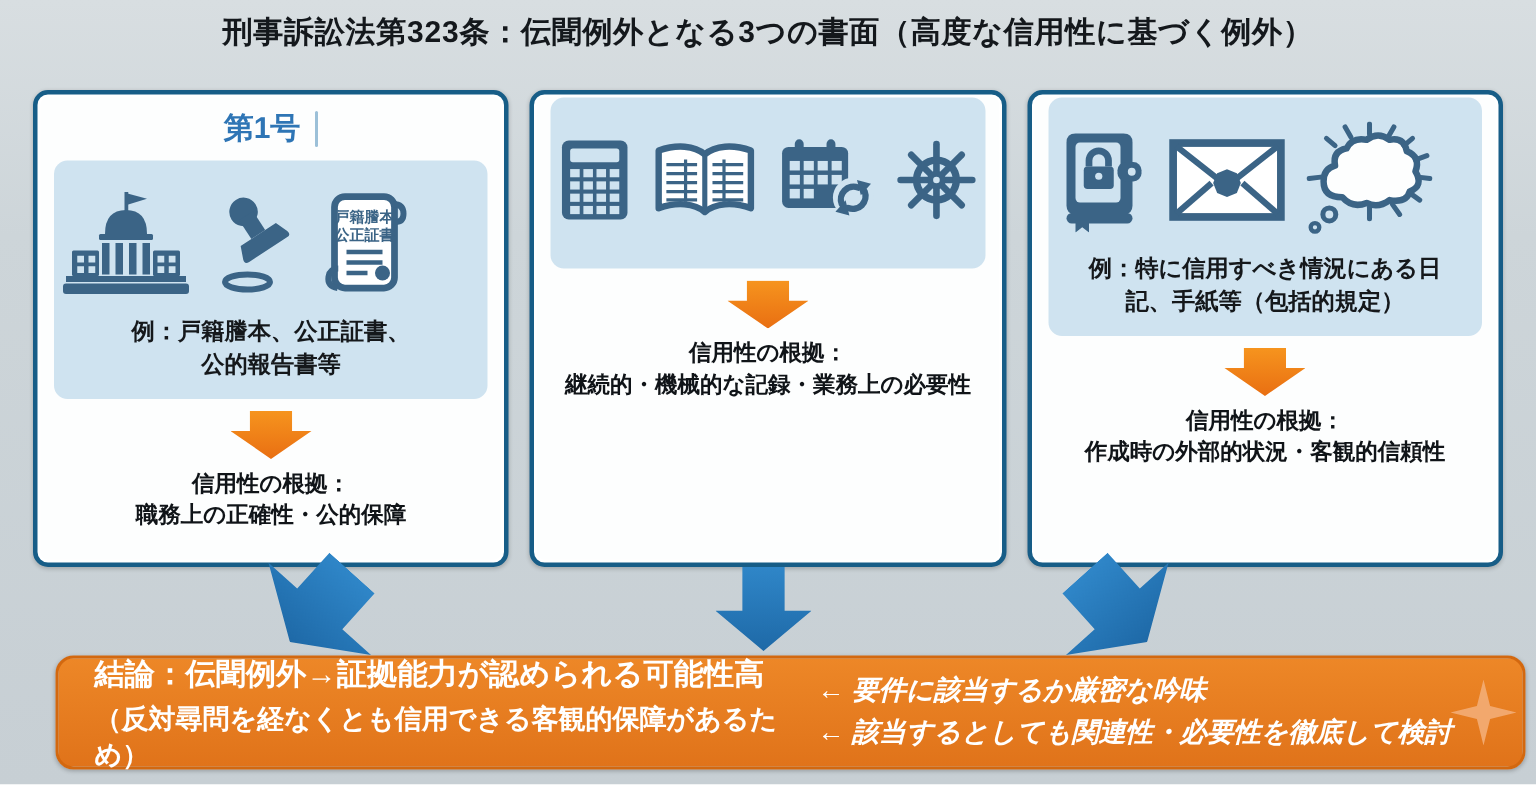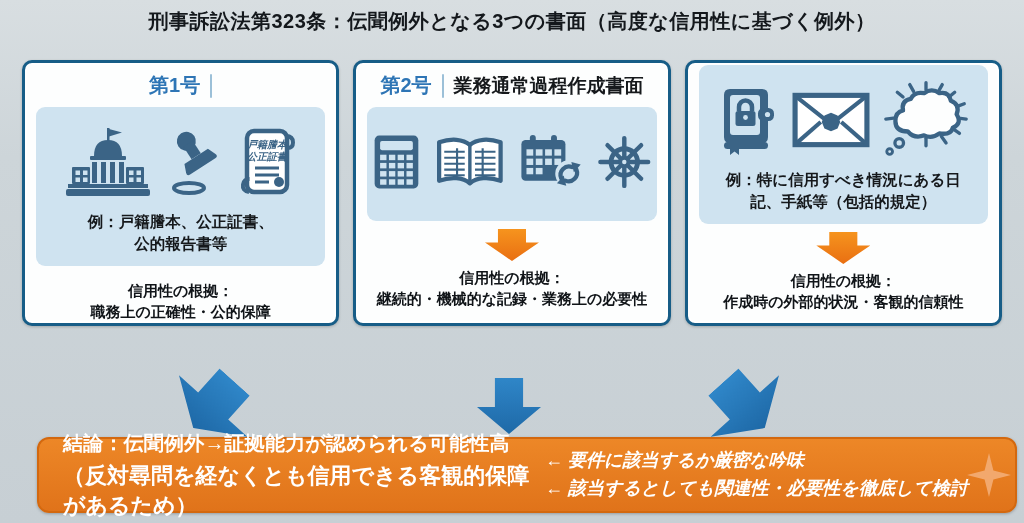--- a/index.html
+++ b/index.html
@@ -8,43 +8,42 @@
   .page {
     position:relative; width:1024px; height:523px; overflow:hidden;
     background:linear-gradient(180deg,#d8dee1 0%,#cdd5d9 30%,#c7cfd4 100%);
   }
   .main-title {
     position:absolute; top:8px; left:0; width:100%;
     text-align:center; font-size:20px; font-weight:bold; color:#14181c;
     letter-spacing:.5px;
   }
   .cards-row {
-    position:absolute; top:60px; left:22px; width:980px; height:266px;
+    position:absolute; top:60px; left:22px; width:980px; height:318px;
     display:flex; gap:14px;
   }
   .card {
     flex:1; background:#fdfefe; border:3px solid #175d87; border-radius:10px;
     box-shadow:0 1px 3px rgba(0,0,0,.2), inset 0 0 0 2px rgba(255,255,255,.7);
     display:flex; flex-direction:column; overflow:hidden;
   }
   .card-header {
     display:flex; align-items:center; justify-content:center; gap:10px;
     padding:9px 10px 6px;
   }
   .card-number { font-size:20px; font-weight:bold; color:#2e75b5; white-space:nowrap; }
   .card-divider { width:2px; height:24px; background:#9cc0d8; border-radius:1px; }
   .card-heading { font-size:19px; font-weight:bold; color:#16191c; white-space:nowrap; }
   .panel {
     margin:2px 11px 0; background:#cfe3f0; border-radius:9px;
     padding:6px 4px 10px; flex:0 0 auto;
   }
   .icon-row {
-    display:flex; align-items:center; justify-content:center; gap:12px;
+    display:flex; align-items:center; justify-content:flex-start; gap:12px;
     height:98px;
-    font-style:italic;
   }
   .icon { color:#3b6486; display:block; }
   .example {
     text-align:center; font-weight:bold; font-size:15.5px; color:#15181b;
     line-height:1.45; white-space:pre-line; margin-top:0;
   }
   .arrow-orange {
     width:54px; height:32px; margin:8px auto 6px;
     background:linear-gradient(180deg,#f6941e,#e96f12);
     clip-path:polygon(24% 0, 76% 0, 76% 42%, 100% 42%, 50% 100%, 0 42%, 24% 42%);
@@ -64,21 +63,21 @@
   .a3 { left:698px; top:374px; width:92px; height:62px; transform:rotate(-42deg); }
   .band {
     position:absolute; left:37px; top:437px; width:980px; height:76px;
     background:linear-gradient(180deg,#ed8727,#e0731a);
     border:2px solid #d3680f; border-radius:12px;
     display:flex; align-items:center; padding:0 24px; gap:14px;
     color:#ffffff; box-shadow:0 1px 3px rgba(0,0,0,.25);
   }
   .band-left { width:468px; flex:0 0 auto; }
   .band-l1 { font-size:20px; font-weight:bold; letter-spacing:.2px; }
-  .band-l2 { font-size:22px; font-weight:bold; margin-top:4px; }
+  .band-l2 { font-size:18px; font-weight:bold; margin-top:4px; }
   .band-right { flex:1;font-style:italic; }
   .band-r1,.band-r2 { font-size:18px; font-weight:bold; line-height:1.55; white-space:nowrap; }
   .sparkle {
     position:absolute; right:4px; top:50%; transform:translateY(-50%);
     width:44px; height:44px; background:#f2ab72; opacity:.95;
     clip-path:polygon(50% 0%, 60% 40%, 100% 50%, 60% 60%, 50% 100%, 40% 60%, 0% 50%, 40% 40%);
   }
 </style>
 </head>
 <body>
@@ -140,25 +139,20 @@
         </div>
         <div class="example">例：戸籍謄本、公正証書、
 公的報告書等</div>
       </div>
       <div class="arrow-orange"></div>
       <div class="basis">信用性の根拠：
 職務上の正確性・公的保障</div>
     </section>
 
     <section class="card">
-      <div class="card-header">
-        <span class="card-number">第2号</span>
-        <span class="card-divider"></span>
-        <span class="card-heading">業務通常過程作成書面</span>
-      </div>
       <div class="panel">
         <div class="icon-row">
           <svg class="icon" width="54" height="62" viewBox="0 0 56 64" fill="currentColor">
             <rect x="4" y="3" width="48" height="58" rx="5"></rect>
             <rect x="10" y="9" width="36" height="10" rx="2" fill="#cfe3f0"></rect>
             <rect x="10" y="24" width="7" height="6" fill="#cfe3f0"></rect>
               <rect x="19.7" y="24" width="7" height="6" fill="#cfe3f0"></rect>
               <rect x="29.3" y="24" width="7" height="6" fill="#cfe3f0"></rect>
               <rect x="39" y="24" width="7" height="6" fill="#cfe3f0"></rect>
             <rect x="10" y="33" width="7" height="6" fill="#cfe3f0"></rect>

